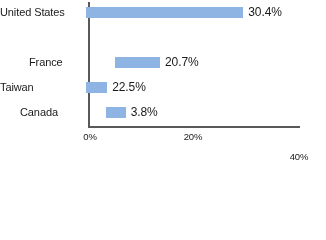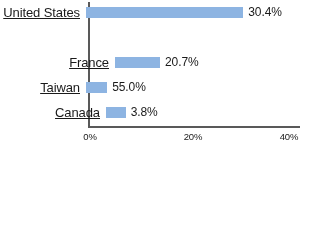--- a/index.html
+++ b/index.html
@@ -48,29 +48,27 @@
     position: absolute;
     left: 0;
     width: 326px;
     height: 25px;
     display: flex;
     align-items: center;
   }
   .cat-label {
     width: 84px;
     flex: none;
-    text-align: right;
     padding-right: 4px;
     box-sizing: border-box;
-    font-size: 13px;
+    font-size: 11px;
     line-height: 11px;
     color: #1a1a1a;
     white-space: nowrap;
     letter-spacing: -0.1px;
-    text-decoration: underline;
   }
   .bar-wrap {
     position: relative;
     flex: 1 1 auto;
     height: 25px;
     display: flex;
     align-items: center;
     padding-left: 2px;
     box-sizing: border-box;
   }
@@ -131,33 +129,33 @@
       <div class="bar-wrap">
         <div class="bar" style="width: 45px; background: rgb(141, 180, 226);"></div>
         <div class="val-label">20.7%</div>
       </div>
     </div>
 
     <div class="row" style="top:75px;">
       <div class="cat-label">Taiwan</div>
       <div class="bar-wrap">
         <div class="bar" style="width: 21.2px; background: rgb(141, 180, 226);"></div>
-        <div class="val-label">55.0%</div>
+        <div class="val-label">22.5%</div>
       </div>
     </div>
 
     <div class="row" style="top:100px;margin-left:20px;">
       <div class="cat-label">Canada</div>
       <div class="bar-wrap">
         <div class="bar" style="width: 19.7px; background: rgb(141, 180, 226);"></div>
         <div class="val-label">3.8%</div>
       </div>
     </div>
 
   </div>
 
   <div class="ticks">
     <div class="tick-label" style="left:90px;">0%</div>
     <div class="tick-label" style="left:193px;">20%</div>
-    <div class="tick-label" style="left:289px;">40%</div>
+    <div class="tick-label" style="left:299px;margin-top:20px;">40%</div>
   </div>
 
 </div>
 
 </body></html>

